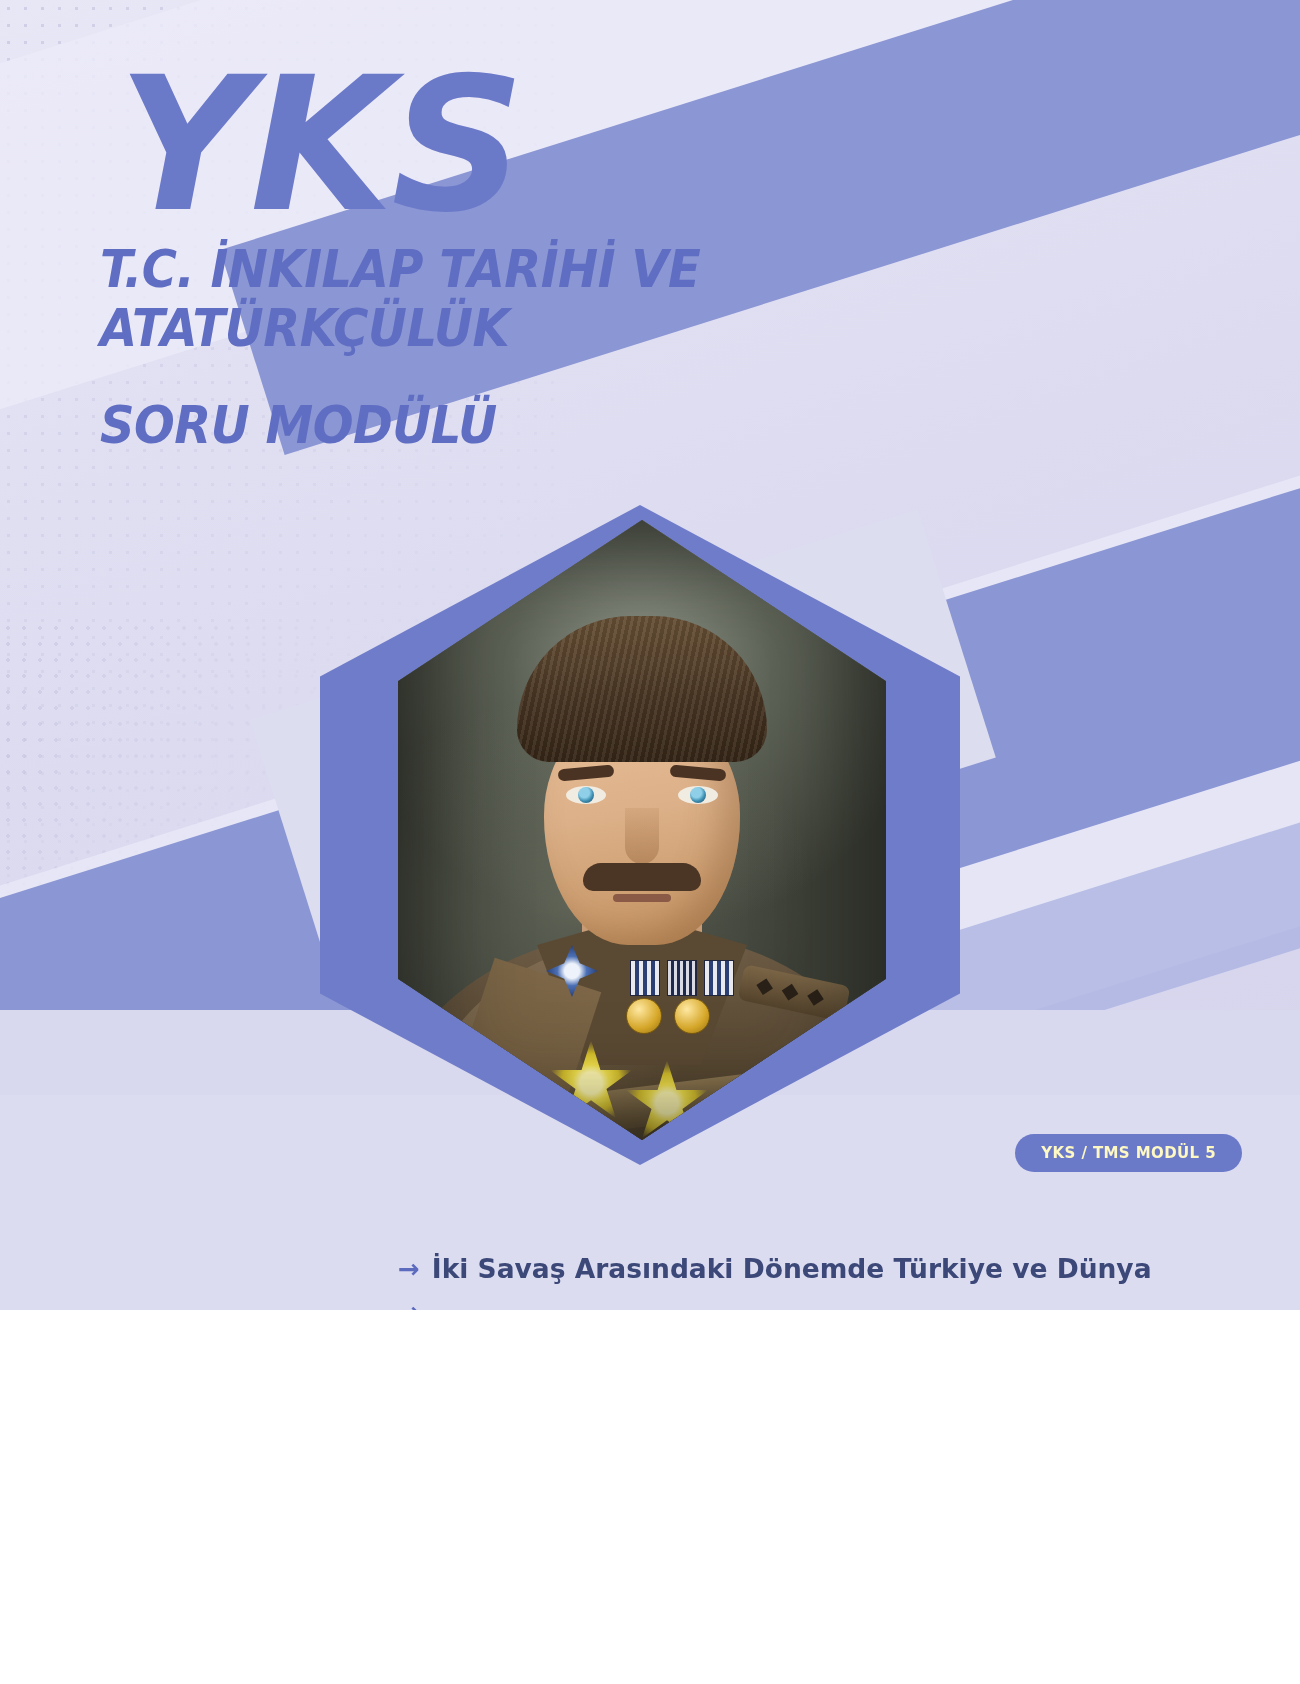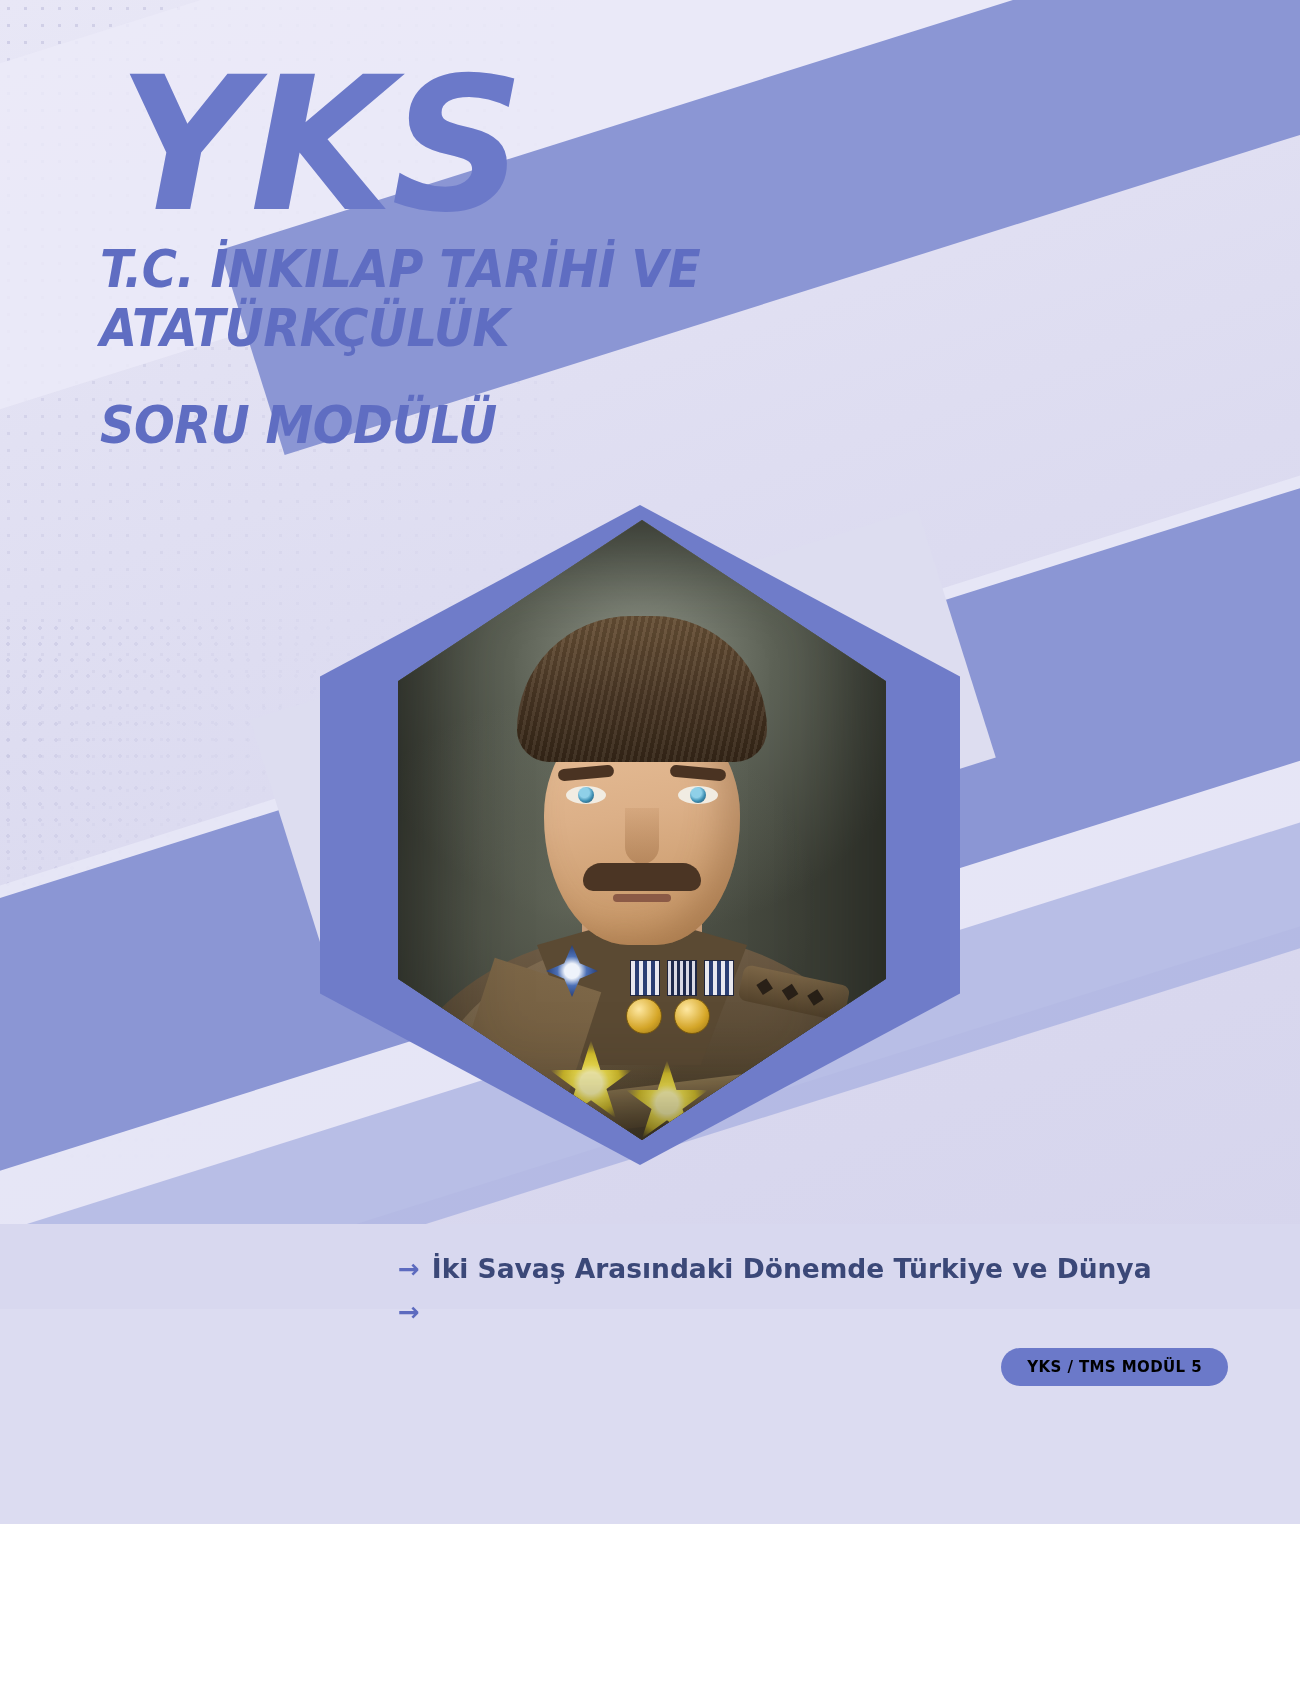--- a/index.html
+++ b/index.html
@@ -3,21 +3,21 @@
 <meta charset="utf-8">
 <style>
   html, body {
     margin: 0;
     padding: 0;
     background: #ffffff;
   }
   .page {
     position: relative;
     width: 1300px;
-    height: 1524px;
+    height: 1310px;
     overflow: hidden;
     background: #e3e2f2;
     font-family: "Liberation Sans", sans-serif;
   }
 
   
   .bg-base {
     position: absolute;
     inset: 0;
     background: linear-gradient(160deg, #e8e7f6 0%, #dcdbf0 45%, #d4d3ec 100%);
@@ -465,24 +465,24 @@
   .arrow {
     color: #5d6bbf;
     font-size: 26px;
     line-height: 1.62;
     font-weight: 700;
   }
 
   
   .footer-pill {
     position: absolute;
-    right: 72px;
+    right: 58px;
     bottom: 138px;
     background: #6b79c9;
-    color: #000000;
+    color: #fef9c3;
     border-radius: 22px;
     padding: 10px 26px;
     font-family: "DejaVu Sans", sans-serif;
     font-weight: 700;
     font-size: 15px;
     letter-spacing: .4px;
     z-index: 8;
     text-align: right;
   }
 </style>

